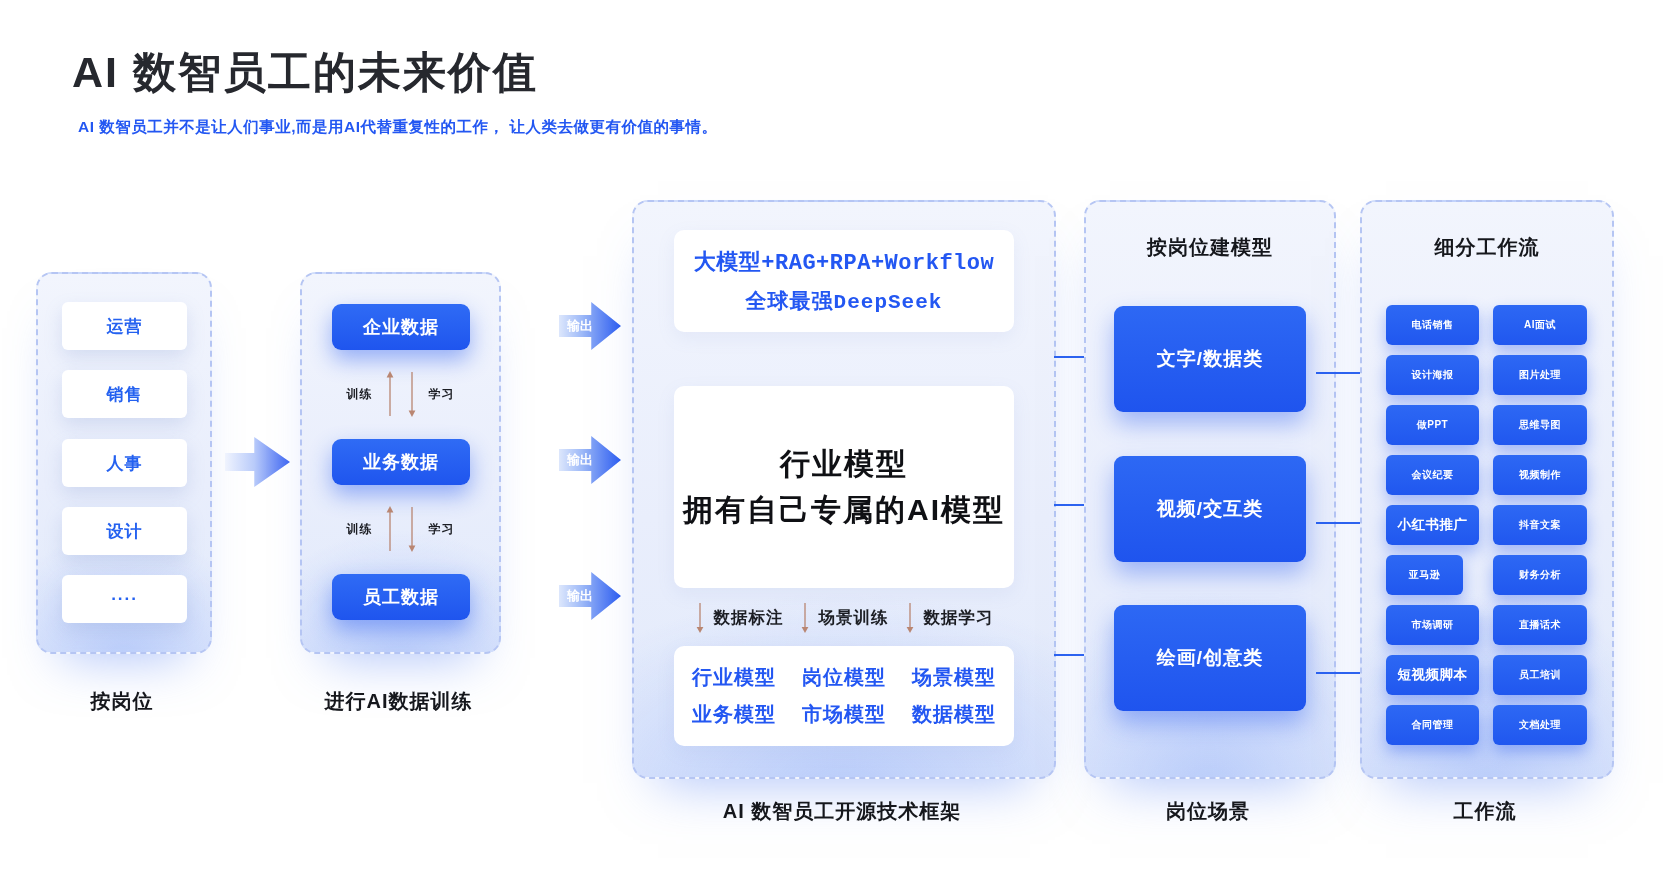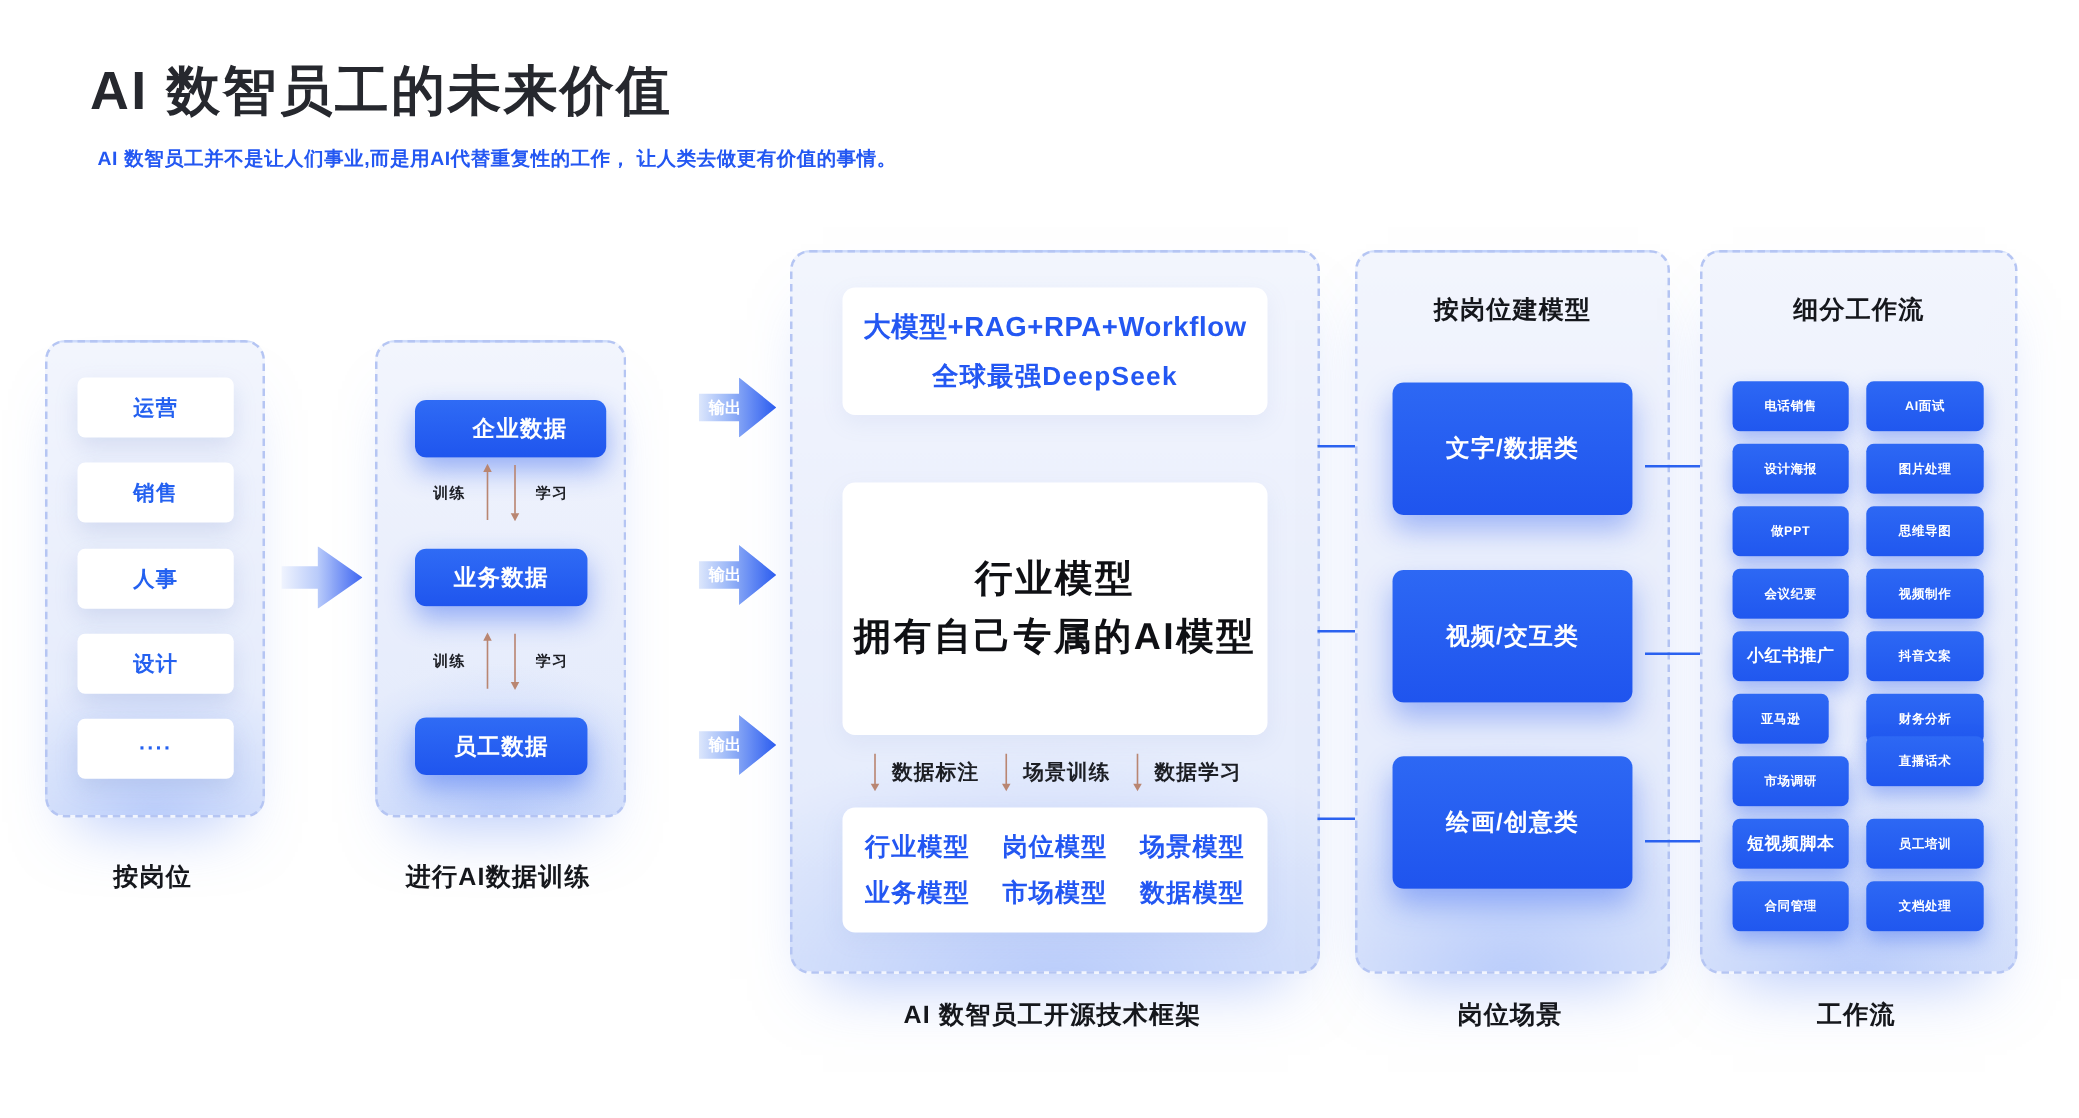--- a/index.html
+++ b/index.html
@@ -126,21 +126,21 @@
   <div class="abs pos-card" style="top:96px;">销售</div>
   <div class="abs pos-card" style="top:165px;">人事</div>
   <div class="abs pos-card" style="top:233px;">设计</div>
   <div class="abs pos-card" style="top:301px;">····</div>
 </div>
 <div class="abs caption" style="left:36px;top:688px;width:172px;">按岗位</div>
 
 <div class="abs big-arrow"></div>
 
 <div class="abs panel" style="left:300px;top:272px;width:197px;height:378px;">
-  <div class="abs data-pill" style="top:46px;padding-left:15px;">企业数据</div>
+  <div class="abs data-pill" style="top:30px;">企业数据</div>
 
   <div class="abs train-row" style="top:95px;">
     <span class="t-label">训练</span>
     <svg width="10" height="48" viewBox="0 0 10 48">
         <path d="M5 1 L8.4 7.5 L1.6 7.5 Z" fill="#b98672"></path>
         <line x1="5" y1="7" x2="5" y2="46" stroke="#b98672" stroke-width="1.3"></line>
       </svg>
     <svg width="10" height="48" viewBox="0 0 10 48">
         <path d="M5 47 L8.4 40.5 L1.6 40.5 Z" fill="#b98672"></path>
         <line x1="5" y1="2" x2="5" y2="41" stroke="#b98672" stroke-width="1.3"></line>
@@ -172,21 +172,21 @@
   </div>
 <div class="abs output-arrow" style="top:436px;">
     <span>输出</span>
   </div>
 <div class="abs output-arrow" style="top:572px;">
     <span>输出</span>
   </div>
 
 <div class="abs panel" style="left:632px;top:200px;width:420px;height:575px;">
 
-  <div class="abs white-card" style="top:28px;height:102px;">
+  <div class="abs white-card" style="top:28px;height:102px;font-family:Liberation Mono, monospace;">
     <div class="tech-line1">大模型+RAG+RPA+Workflow</div>
     <div class="tech-line2">全球最强DeepSeek</div>
   </div>
 
 
   <div class="abs white-card" style="top:184px;height:202px;">
     <div class="model-line">行业模型</div>
     <div class="model-line">拥有自己专属的AI模型</div>
   </div>
 
@@ -254,19 +254,19 @@
   <div class="abs wf-btn" style="left:131px;width:94px;top:153px;">图片处理</div>
   <div class="abs wf-btn" style="left:24px;width:93px;top:203px;">做PPT</div>
   <div class="abs wf-btn" style="left:131px;width:94px;top:203px;">思维导图</div>
   <div class="abs wf-btn" style="left:24px;width:93px;top:253px;">会议纪要</div>
   <div class="abs wf-btn" style="left:131px;width:94px;top:253px;">视频制作</div>
   <div class="abs wf-btn sm" style="left:24px;width:93px;top:303px;">小红书推广</div>
   <div class="abs wf-btn" style="left:131px;width:94px;top:303px;">抖音文案</div>
   <div class="abs wf-btn" style="left:24px;width:77px;top:353px;">亚马逊</div>
   <div class="abs wf-btn" style="left:131px;width:94px;top:353px;">财务分析</div>
   <div class="abs wf-btn" style="left:24px;width:93px;top:403px;">市场调研</div>
-  <div class="abs wf-btn" style="left:131px;width:94px;top:387px;">直播话术</div>
+  <div class="abs wf-btn" style="left:131px;width:94px;top:403px;">直播话术</div>
   <div class="abs wf-btn sm" style="left:24px;width:93px;top:453px;">短视频脚本</div>
   <div class="abs wf-btn" style="left:131px;width:94px;top:453px;">员工培训</div>
   <div class="abs wf-btn" style="left:24px;width:93px;top:503px;">合同管理</div>
   <div class="abs wf-btn" style="left:131px;width:94px;top:503px;">文档处理</div>
 </div>
 <div class="abs caption" style="left:1360px;top:798px;width:250px;">工作流</div>
 
 </body></html>

